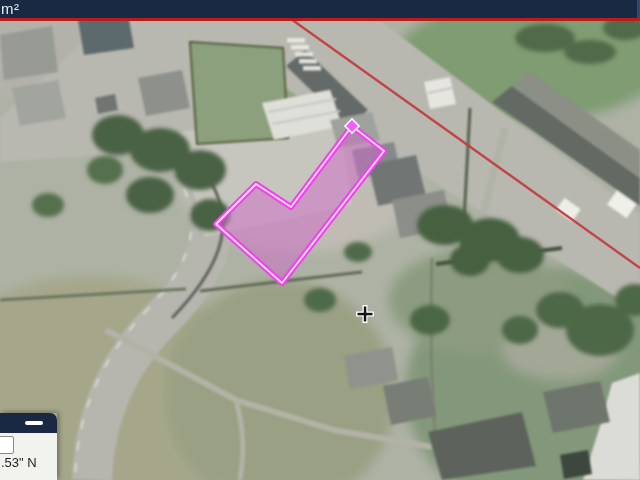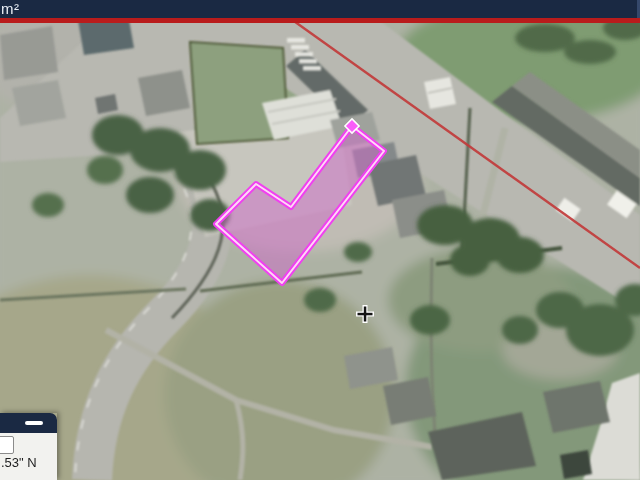--- a/index.html
+++ b/index.html
@@ -5,21 +5,21 @@
   html,body{margin:0;padding:0;background:#000;}
   #screen{
     position:relative;width:640px;height:480px;overflow:hidden;
     font-family:"Liberation Sans", sans-serif;
     background:var(--map-base,#adb2a4);
   }
   
   .topbar{
     position:absolute;left:0;top:0;width:640px;height:18px;
     background:var(--top-bar-bg,#1a2943);
-    border-bottom:5px solid #b91c1c;
+    border-bottom:3px solid #b91c1c;
     z-index:40;color:#e9eef6;
   }
   .topbar .unit{
     position:absolute;left:1px;top:0px;font-size:15px;line-height:18px;
     letter-spacing:.5px;
   }
   .topbar-edge{position:absolute;right:0;top:0;width:3px;height:18px;background:#35486b;}
   
   svg.map{position:absolute;left:0;top:0;z-index:10;}
   .parcel-shape{fill:var(--parcel-fill,rgba(205,105,200,.5));stroke:var(--parcel-stroke,#f040f0);stroke-width:6;stroke-linejoin:round;}

